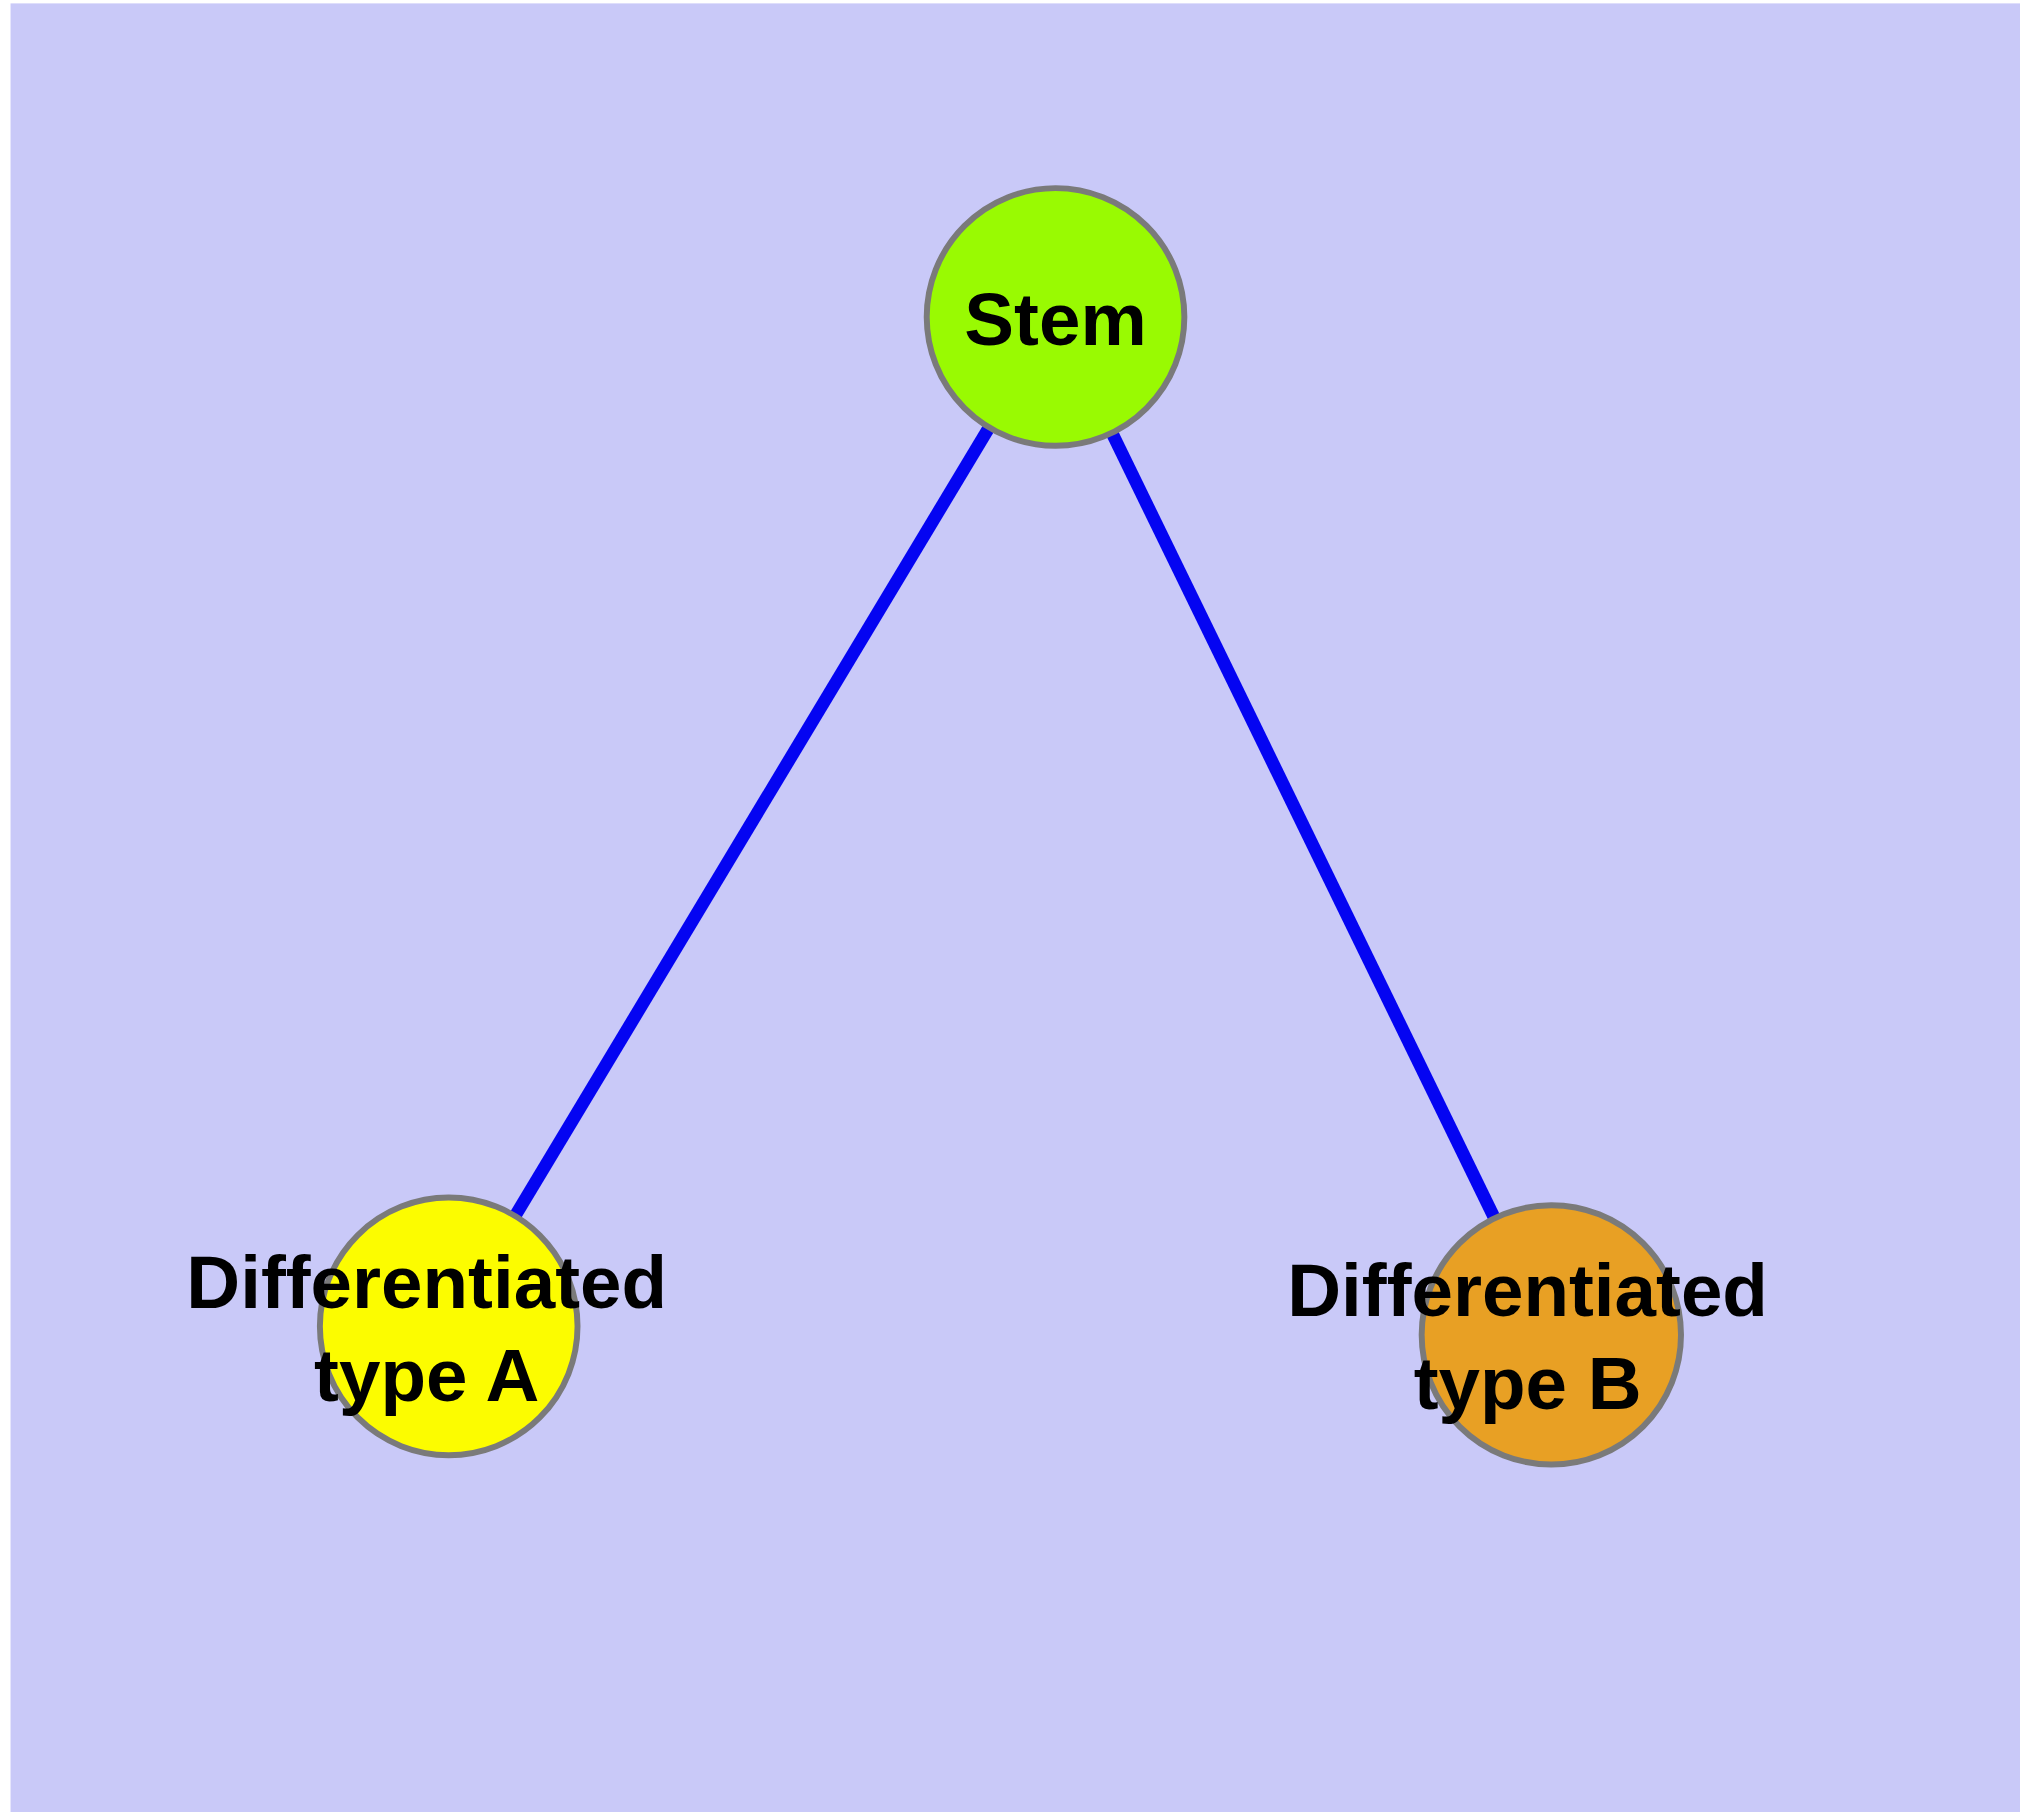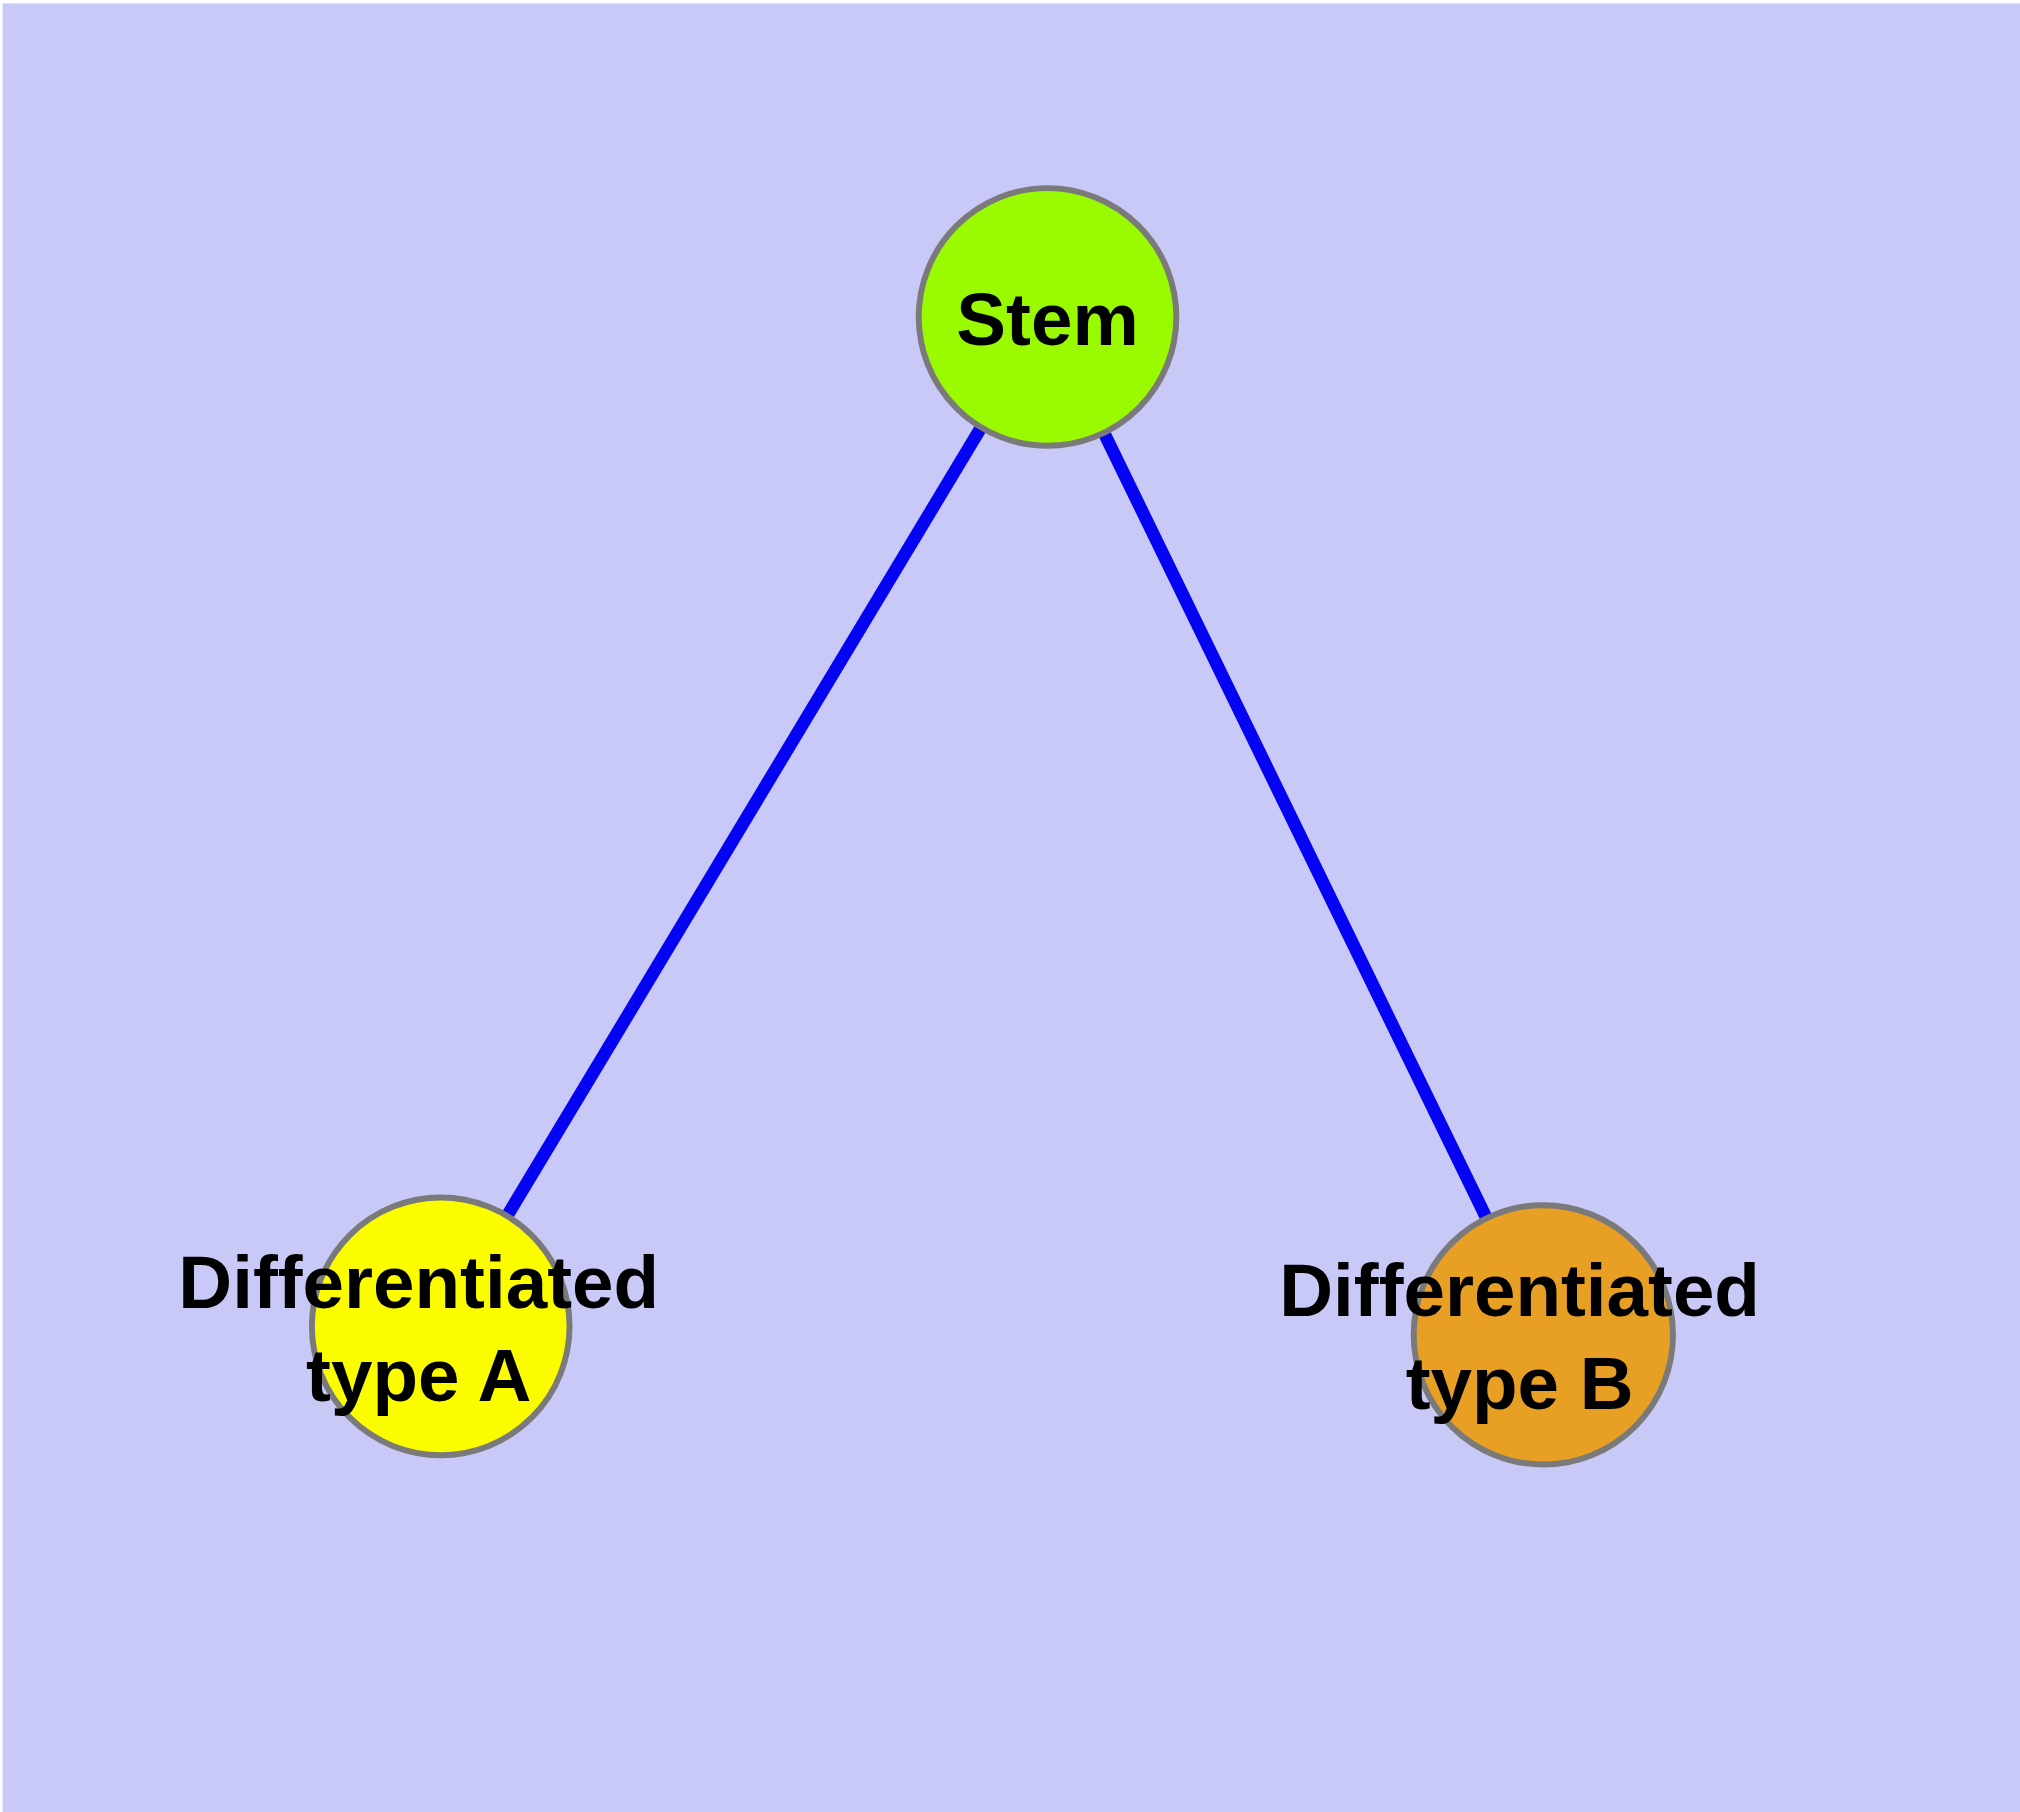--- a/index.html
+++ b/index.html
@@ -9,21 +9,21 @@
   body {
     width: 2021px;
     height: 1812px;
     background: #ffffff;
     font-family: "Liberation Sans", sans-serif;
     overflow: hidden;
   }
   .graph-canvas {
     position: absolute;
     top: 0;
-    left: 0;
+    left: 8px;
     width: 1991px;
     height: 1812px;
   }
   .graph-canvas svg {
     display: block;
     width: 2021px;
     height: 1812px;
   }
   .node-label {
     font-family: "Liberation Sans", sans-serif;

